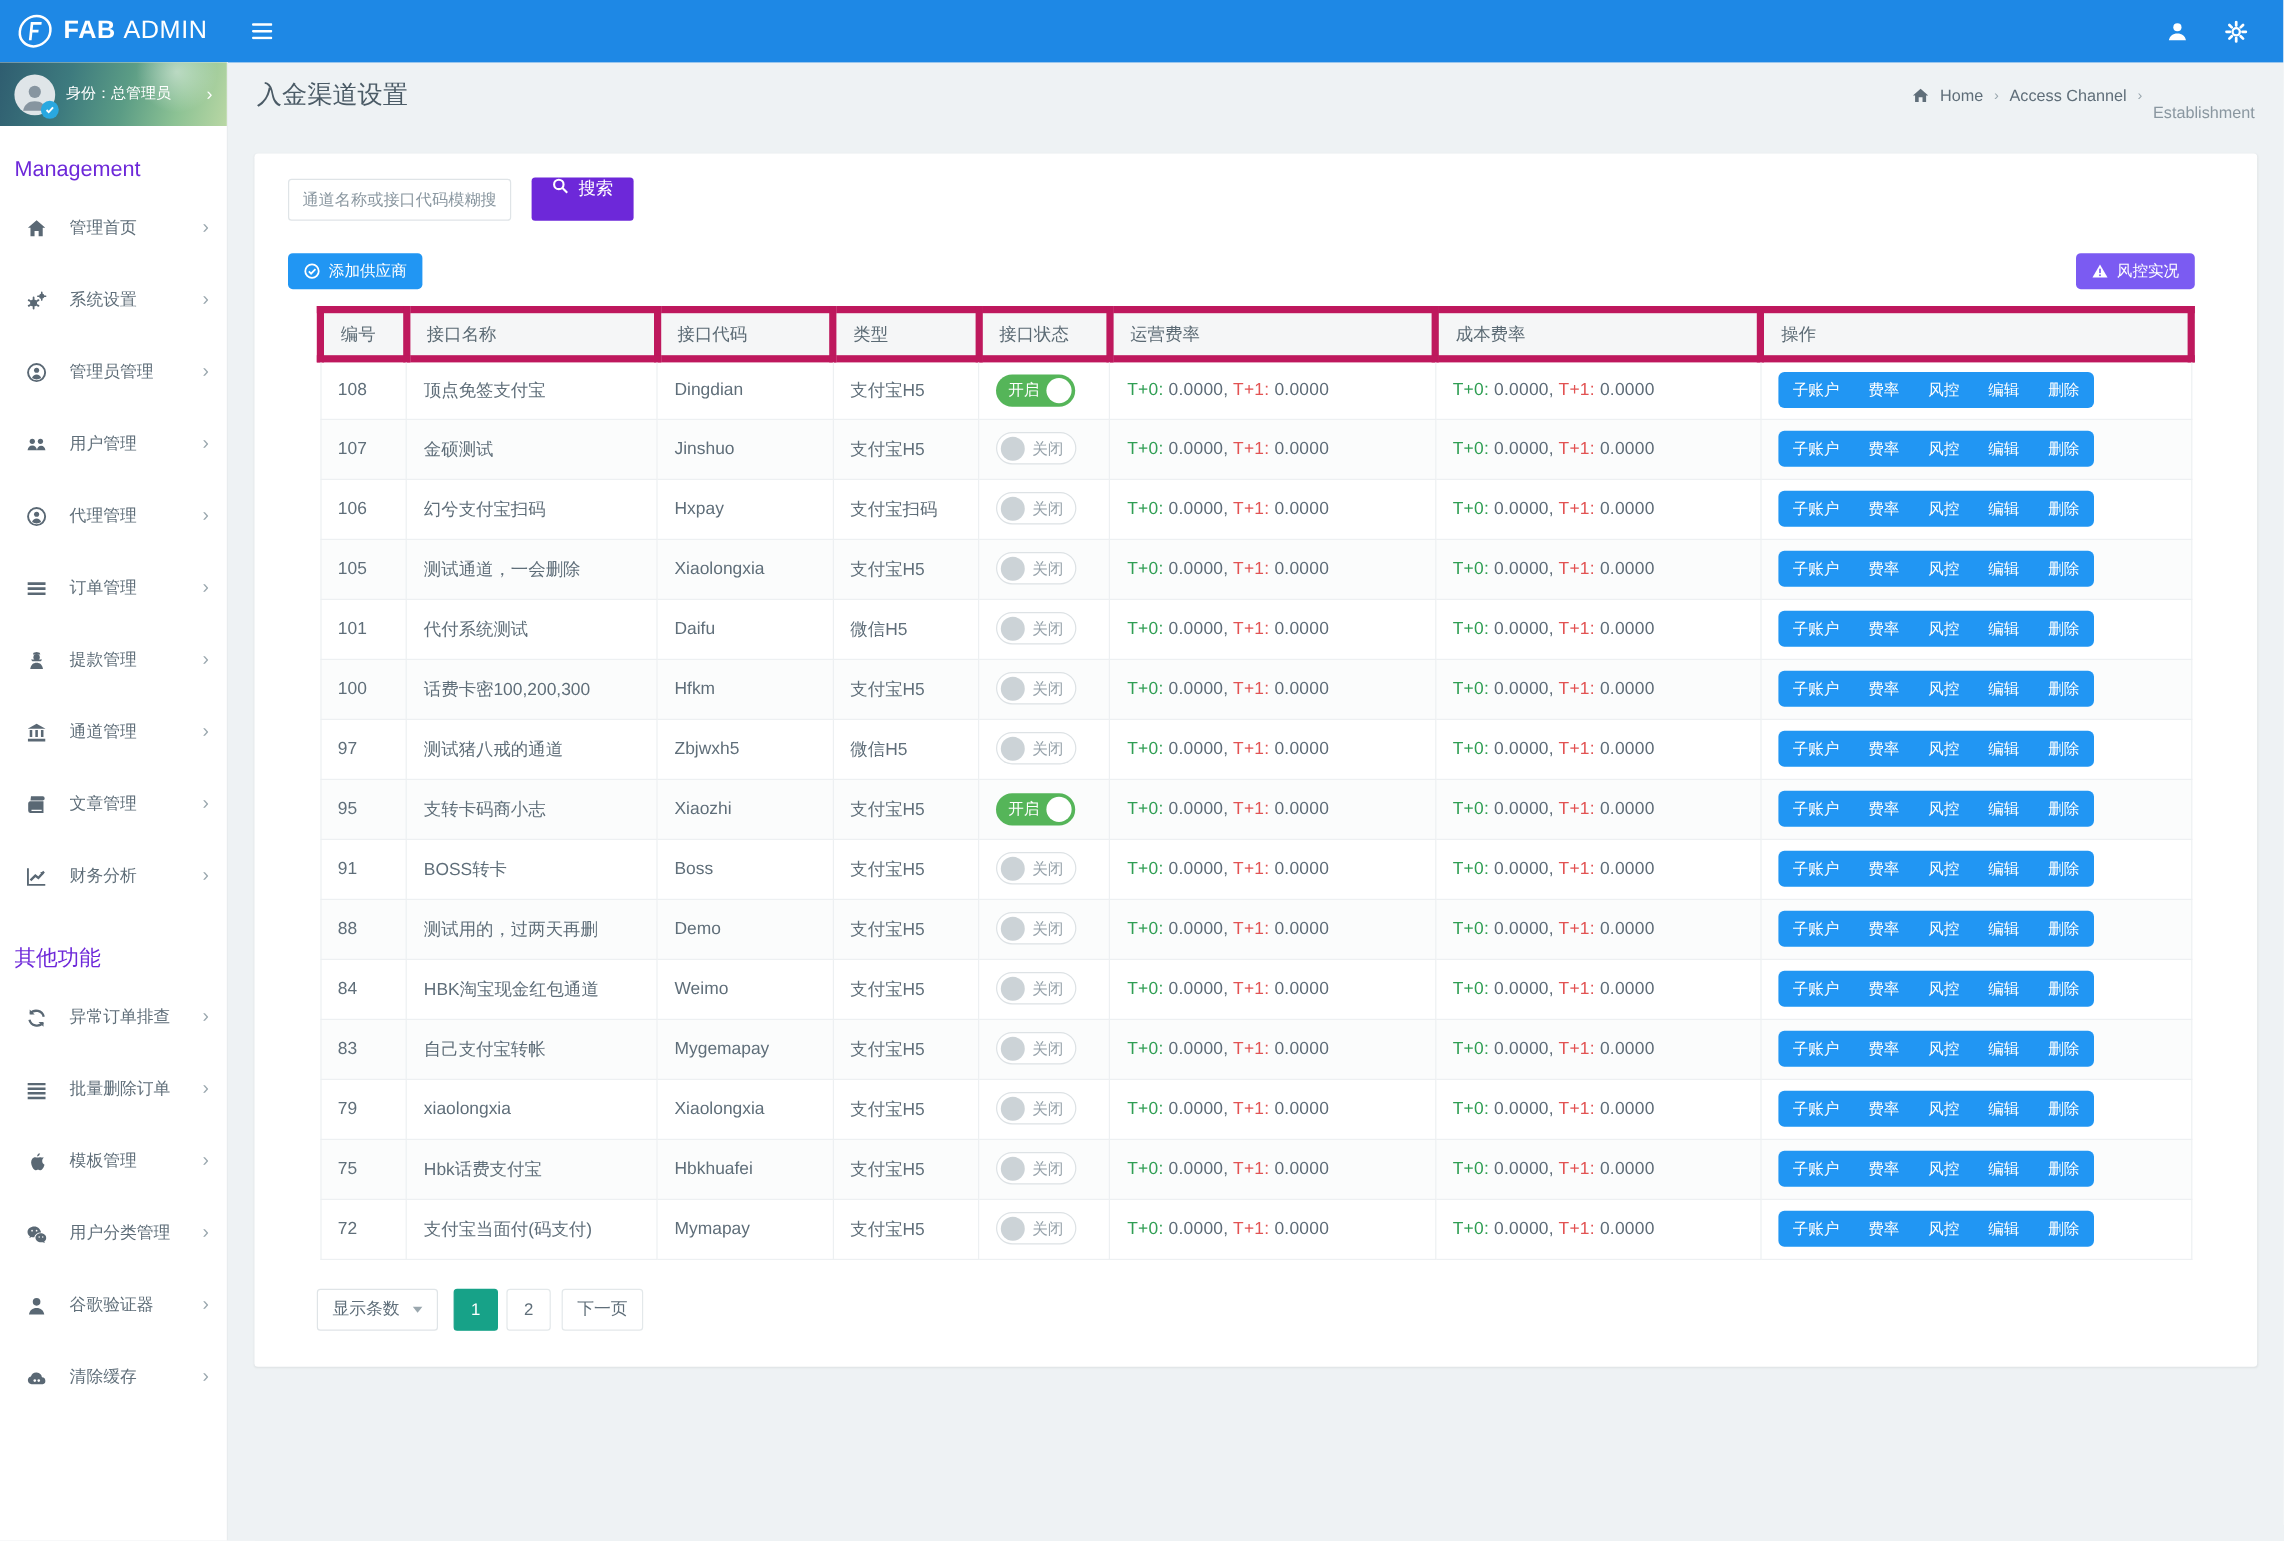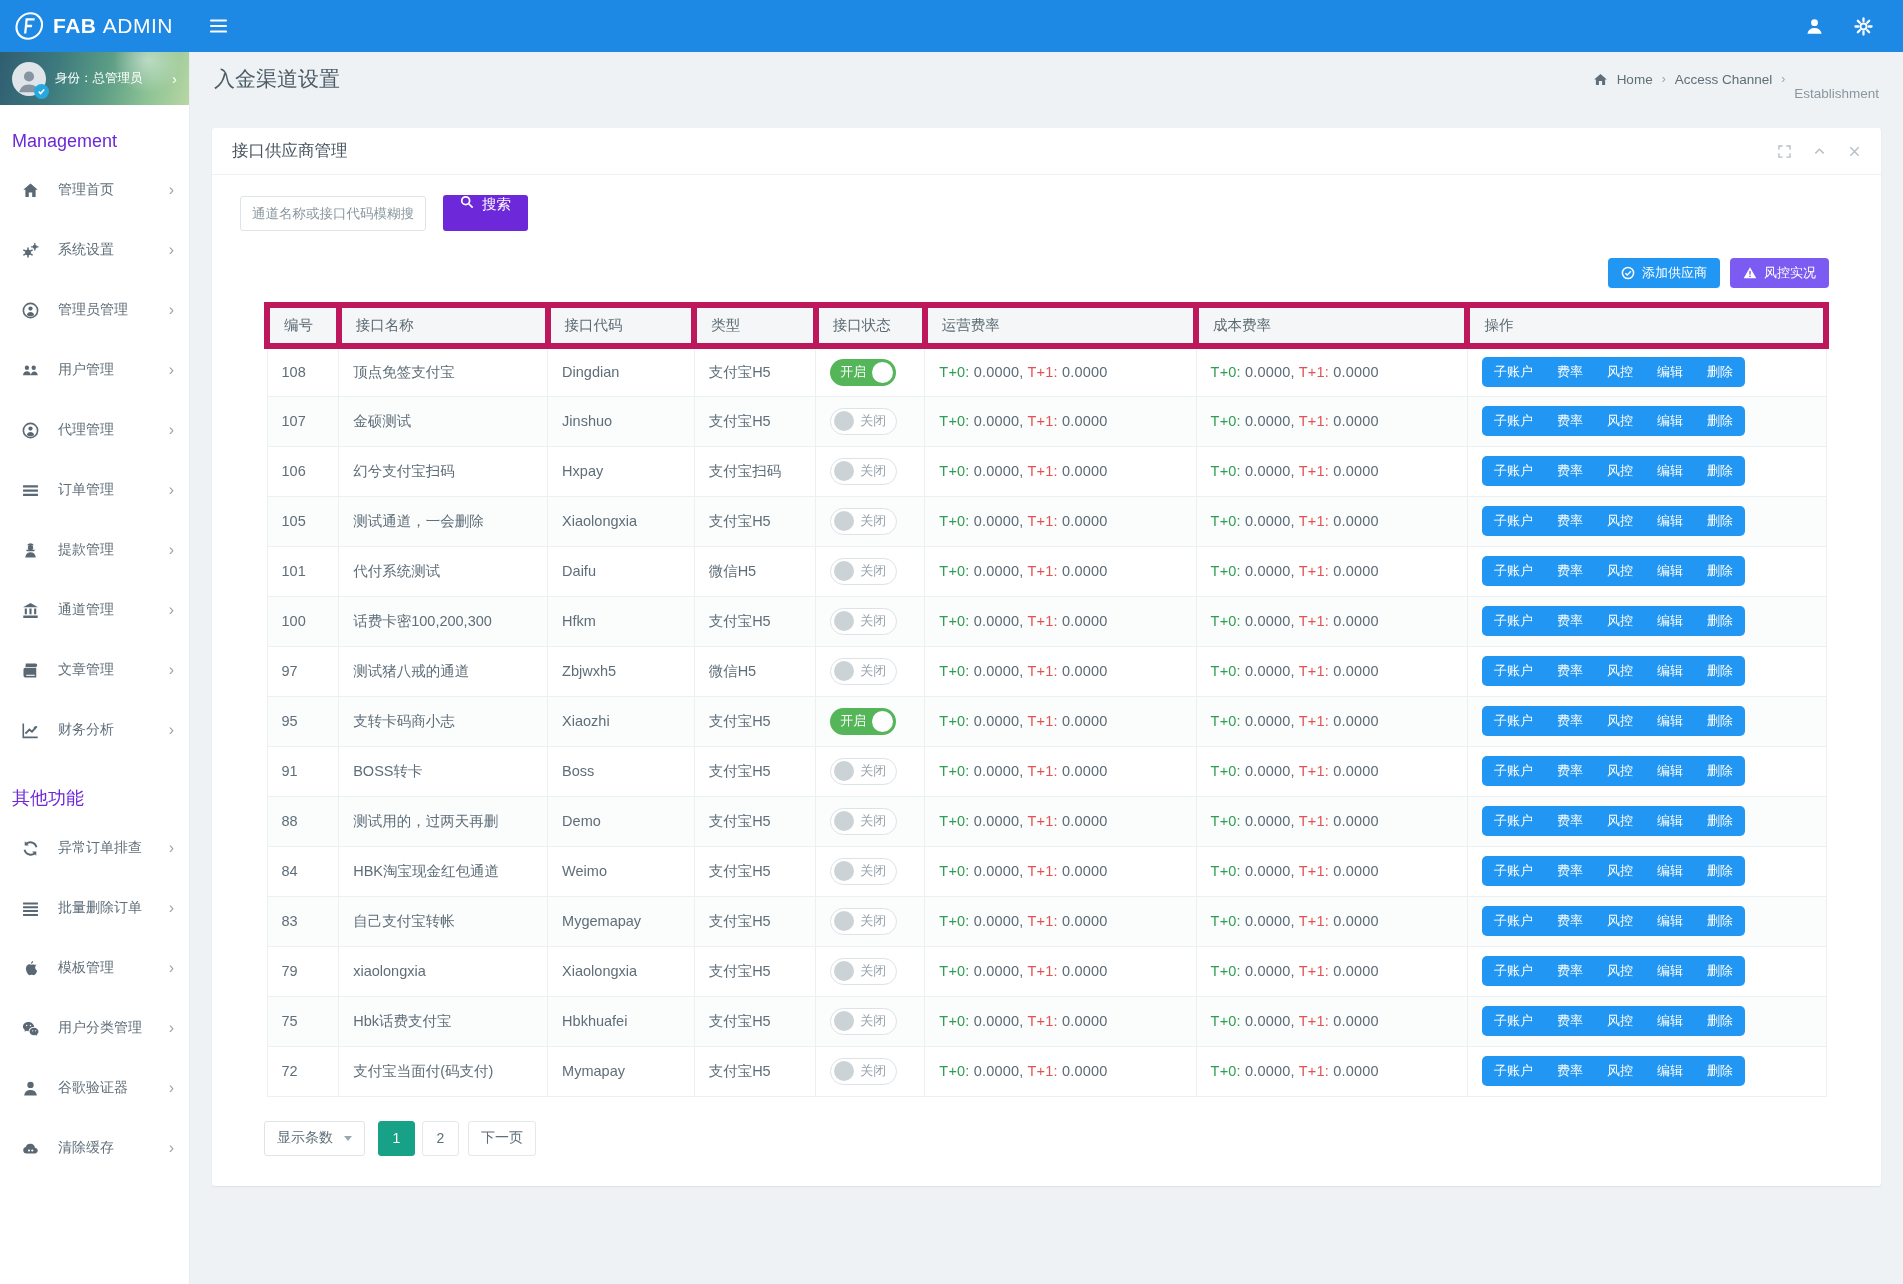--- a/index.html
+++ b/index.html
@@ -68,21 +68,21 @@
   .card-body { padding:20px 28px 26px 28px; }
 
   .search-row { display:flex; align-items:center; gap:17px; }
   .search-input { width:186px; height:35px; border:1px solid #dfe4e7; border-radius:3px; padding:0 11px;
     font-size:13.5px; color:#5f6e79; outline:none; font-family:inherit; }
   .search-input::placeholder { color:#8b98a1; }
   .search-btn { height:36px; background:#6d28d9; color:#fff; border:none; border-radius:3px; padding:0 17px;
     font-size:14.5px; display:inline-flex; align-items:flex-start; gap:8px; cursor:pointer; font-family:inherit; }
   .search-btn svg { width:14px; height:14px; }
 
-  .actions-row { display:flex; justify-content:flex-end; gap:10px; margin:27px 24px 14px 0; }
+  .actions-row { display:flex; justify-content:space-between; gap:10px; margin:27px 24px 14px 0; }
   .pill-btn { height:30px; border:none; border-radius:4px; color:#fff; padding:0 13px; font-size:13px;
     display:inline-flex; align-items:center; gap:7px; cursor:pointer; font-family:inherit; }
   .pill-btn svg { width:14px; height:14px; }
   .btn-add { background:#2196F3; }
   .btn-risk { background:#7B5BF2; }
 
   
   .table-wrap { margin:0 24px; }
   table { width:100%; border-collapse:collapse; table-layout:fixed; font-size:14.5px; color:#5f6e79; }
   thead th { background:#f5f6f7; height:41px; font-weight:400; text-align:left; padding:0 14px;
@@ -379,40 +379,20 @@
           </span>
           <span class="crumb">Home</span>
           <span class="crumb-sep">›</span>
           <span class="crumb">Access Channel</span>
           <span class="crumb-sep">›</span>
           <span class="crumb crumb-last">Establishment</span>
         </div>
       </div>
 
       <div class="card">
-        <div class="card-head">
-          <span class="card-title">接口供应商管理</span>
-          <div class="win-icons">
-            <span class="wicon">
-              <svg viewBox="0 0 14 14" fill="none" stroke="currentColor" stroke-width="1.5">
-                  <path d="M5 1H1v4M9 1h4v4M13 9v4H9M5 13H1V9"></path>
-                </svg>
-            </span>
-            <span class="wicon">
-              <svg viewBox="0 0 14 14" fill="none" stroke="currentColor" stroke-width="1.6">
-                  <path d="m2.5 9 4.5-4.5L11.5 9"></path>
-                </svg>
-            </span>
-            <span class="wicon">
-              <svg viewBox="0 0 14 14" stroke="currentColor" stroke-width="1.6">
-                  <path d="M2.5 2.5l9 9M11.5 2.5l-9 9"></path>
-                </svg>
-            </span>
-          </div>
-        </div>
 
         <div class="card-body">
           <div class="search-row">
             <input class="search-input" placeholder="通道名称或接口代码模糊搜索" style="">
             <button class="search-btn">
               <svg viewBox="0 0 16 16" fill="none" stroke="#fff" stroke-width="2">
                   <circle cx="6.5" cy="6.5" r="4.5"></circle>
                   <path d="m10 10 4.5 4.5"></path>
                 </svg>
               <span>搜索</span>

